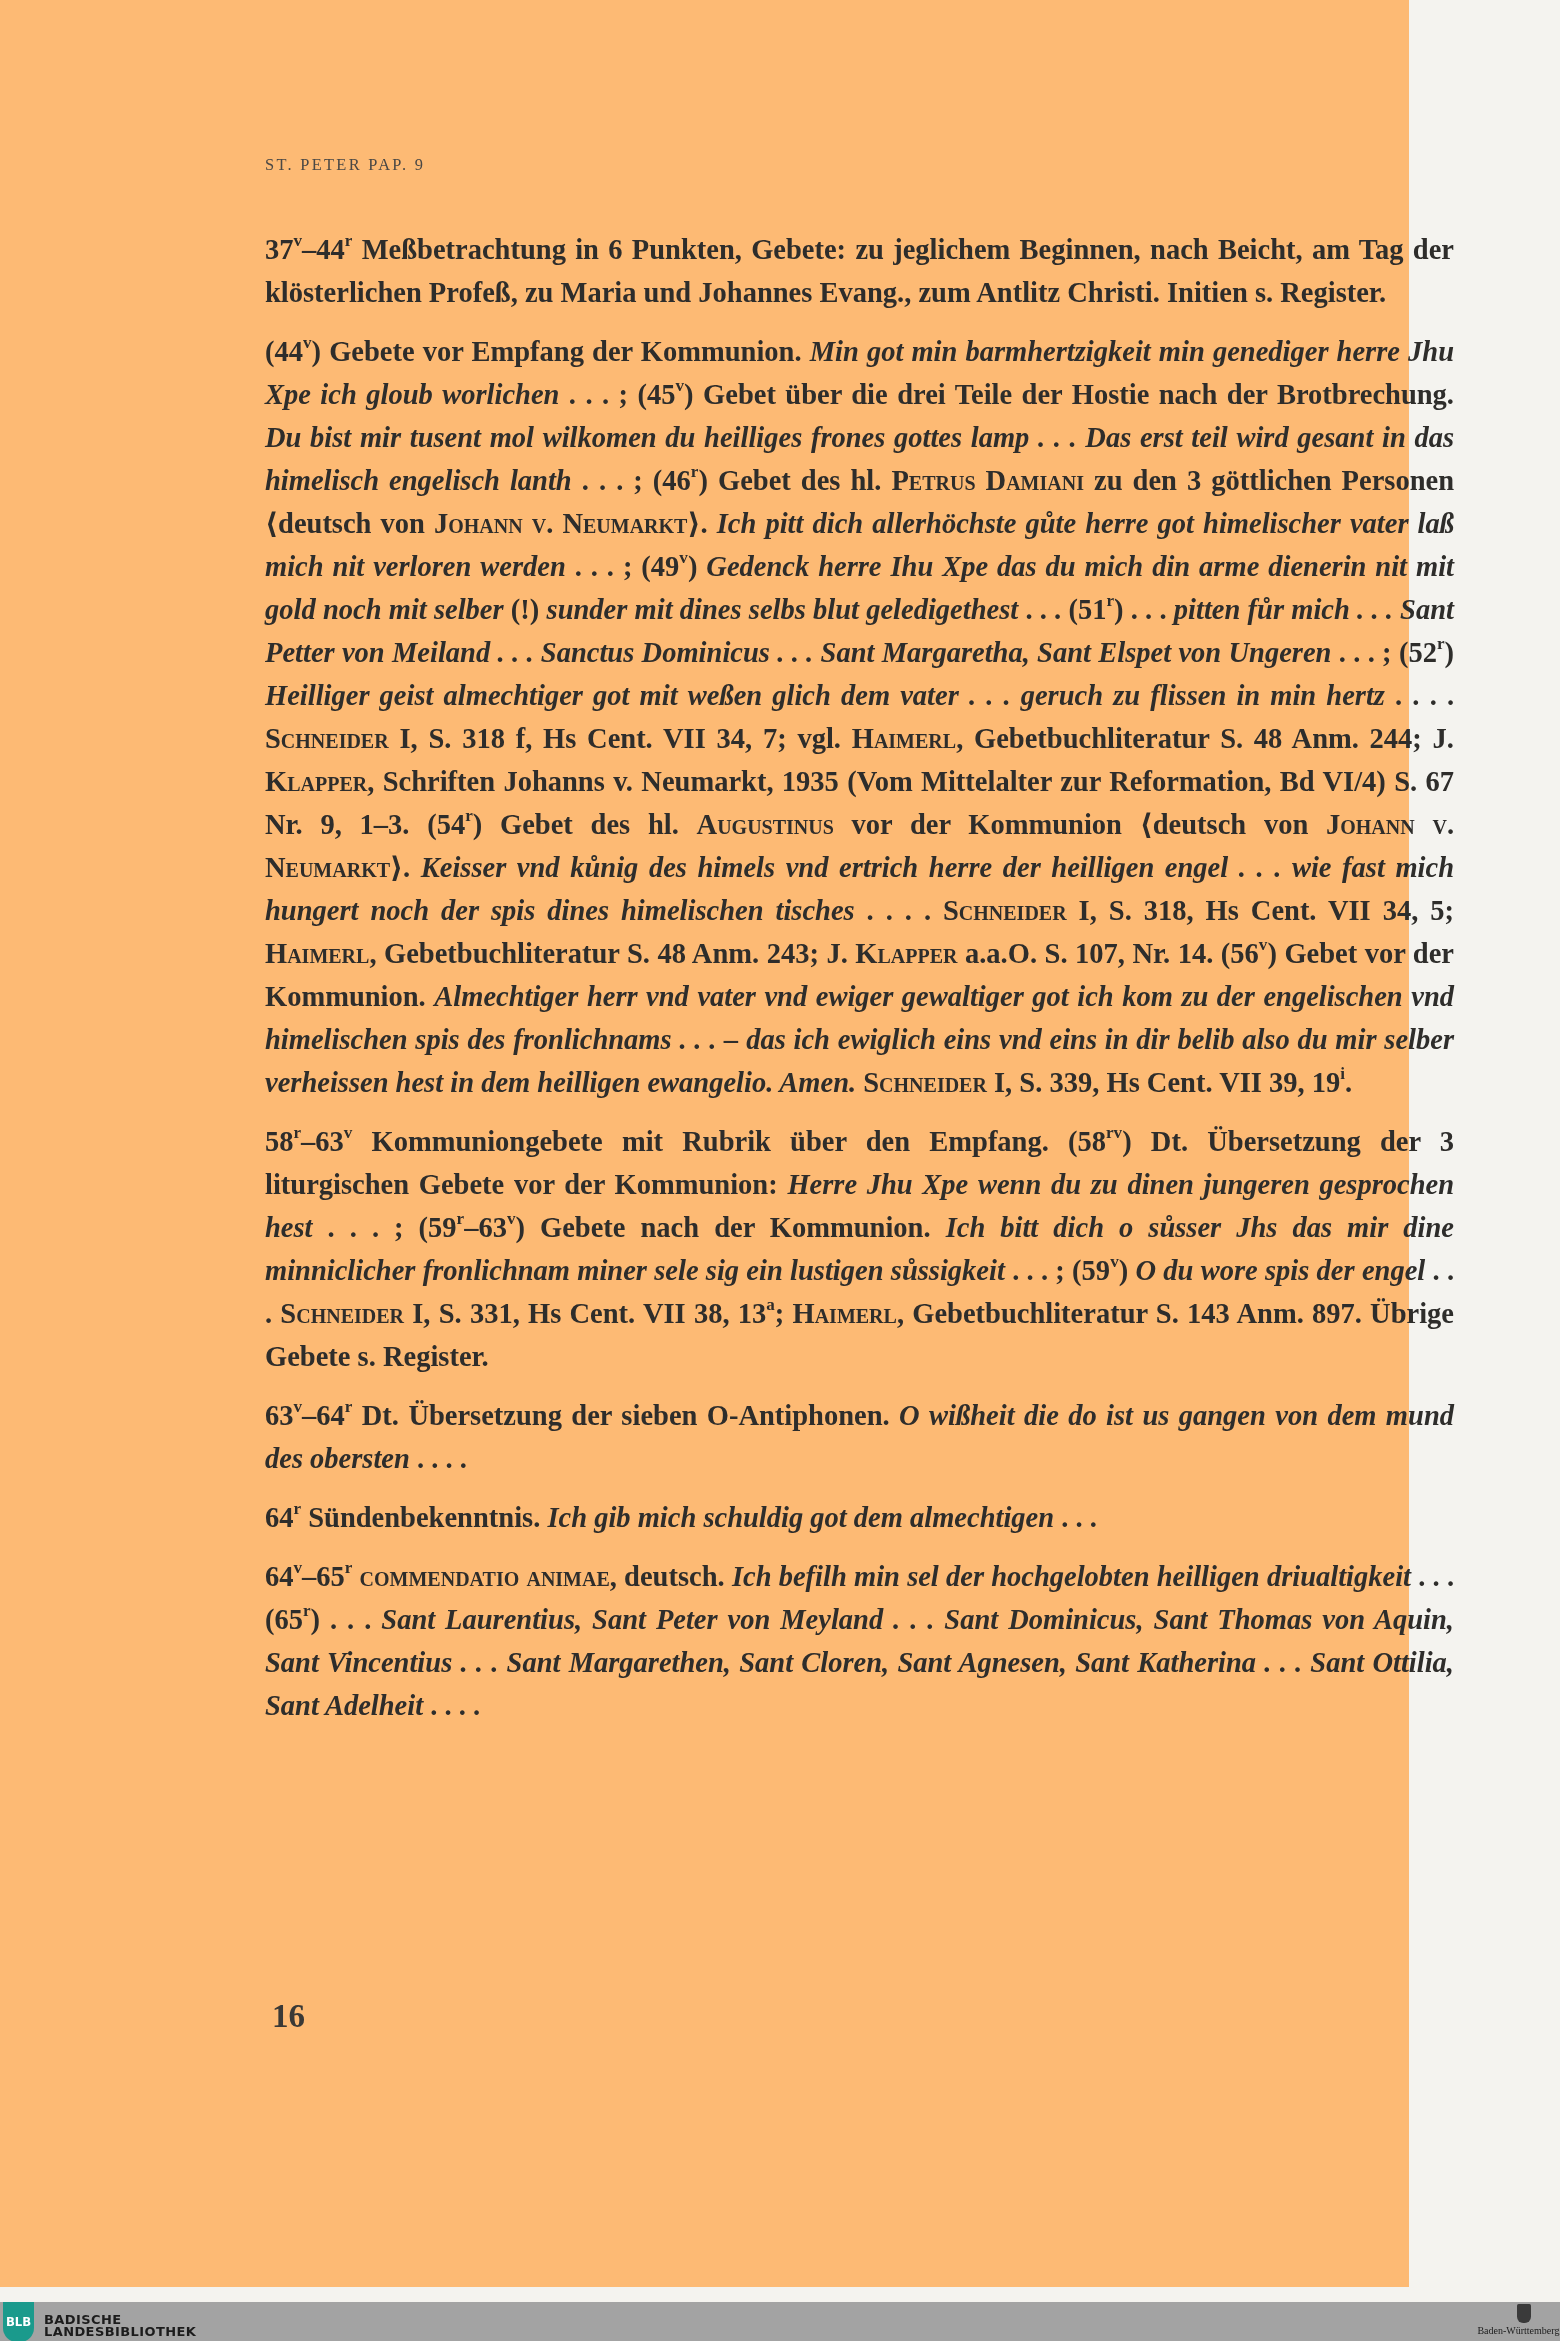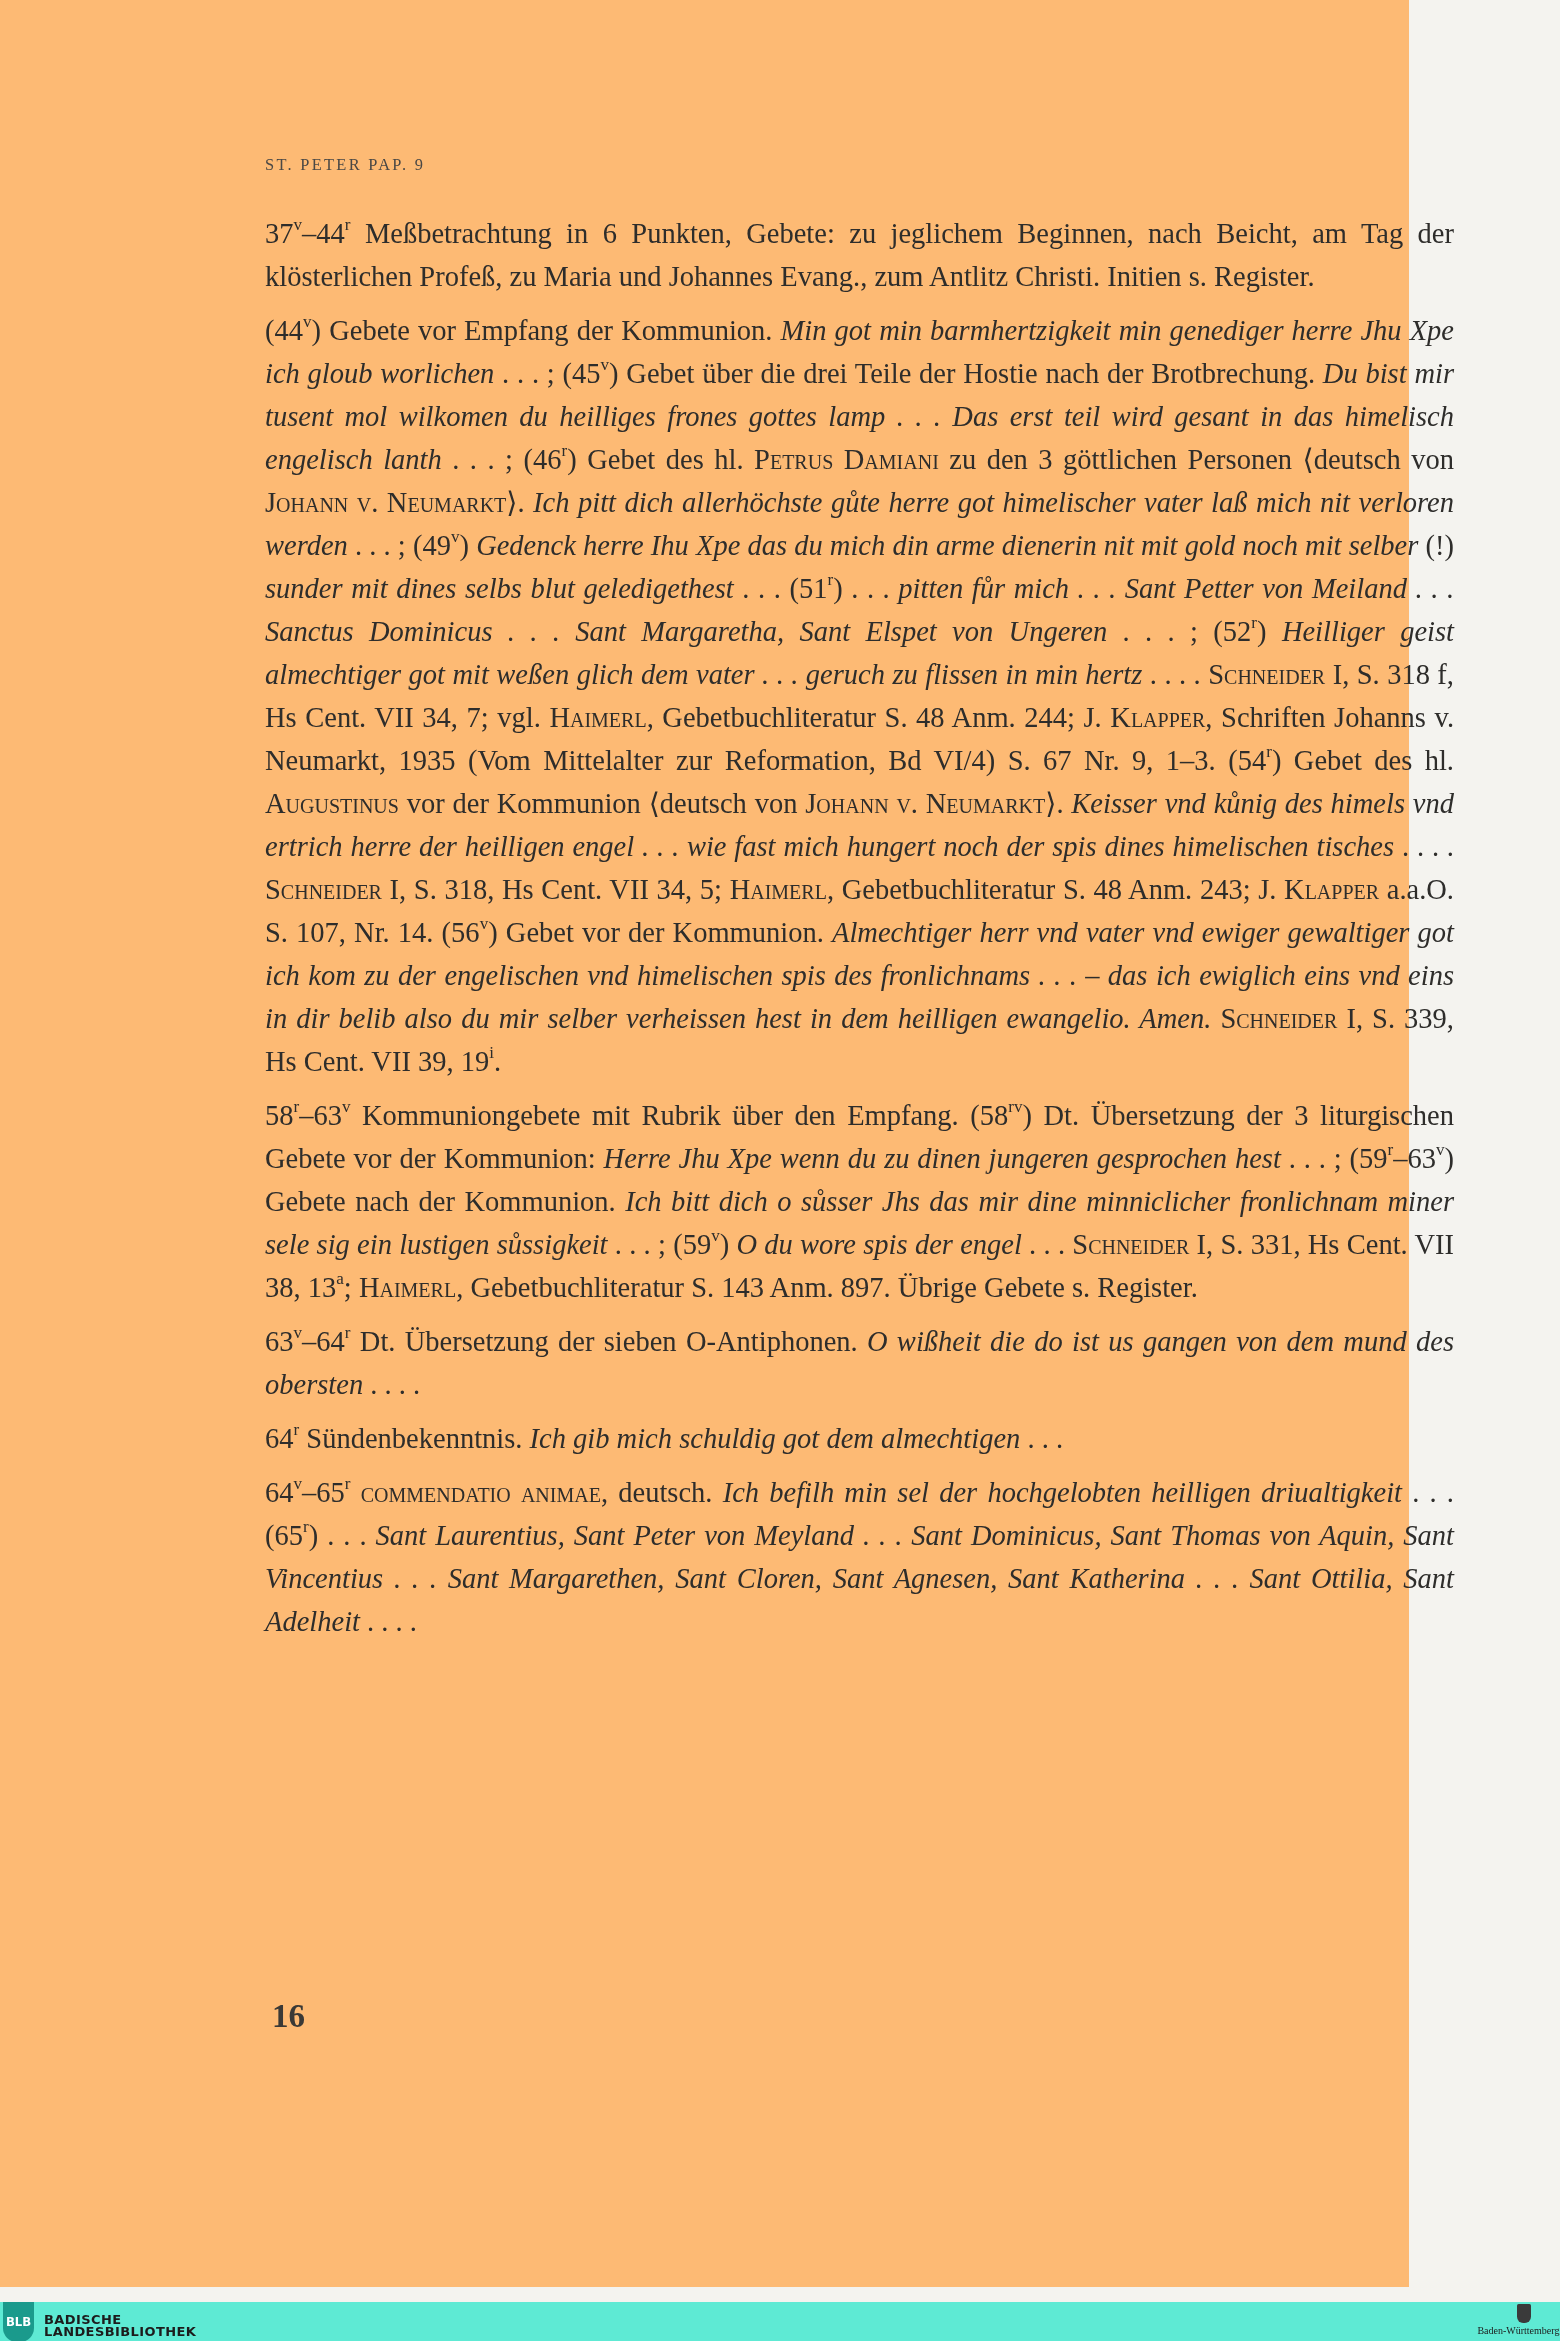--- a/index.html
+++ b/index.html
@@ -11,32 +11,32 @@
   }
   .page { position:absolute; left:0; top:0; width:1409px; height:2287px; background:#fdba74; }
   .running-head {
     position:absolute; left:265px; top:155px;
     font-size:16.4px; letter-spacing:2.3px; color:#4a4845;
   }
   .body-text {
     position:absolute; left:265px; top:212px; width:1189px;
     font-size:28.5px; line-height:43px; text-align:justify;
   }
-  .entry { margin:0 0 11px 0; }
+  .entry { margin:16px 0 11px 0;font-weight:bold; }
   .entry.tight { margin-bottom:0; }
   sup { font-size:0.6em; line-height:0; position:relative; top:-0.15em; vertical-align:super; }
   i { font-style:italic; }
   .sc { font-variant:small-caps; }
   .page-number {
     position:absolute; left:272px; top:1998px;
     font-size:33px; color:#3a3936;font-weight:bold;
   }
   .footer {
     position:absolute; left:0; top:2302px; width:1561px; height:40px;
-    background:#5eead4;
+    background:#a3a3a3;
   }
   .blb-badge {
     position:absolute; left:3.1px; top:0; width:31px; height:40px;
     background:#1a9a8c; border-radius:0 0 14px 14px;
     color:#fff; font-family:"DejaVu Sans",sans-serif; font-weight:bold; font-size:11.7px;
     display:flex; align-items:center; justify-content:center;
   }
   .blb-name {
     position:absolute; left:44px; top:12px;
     font-family:"DejaVu Sans",sans-serif; font-weight:bold; font-size:13px; line-height:11.7px;

